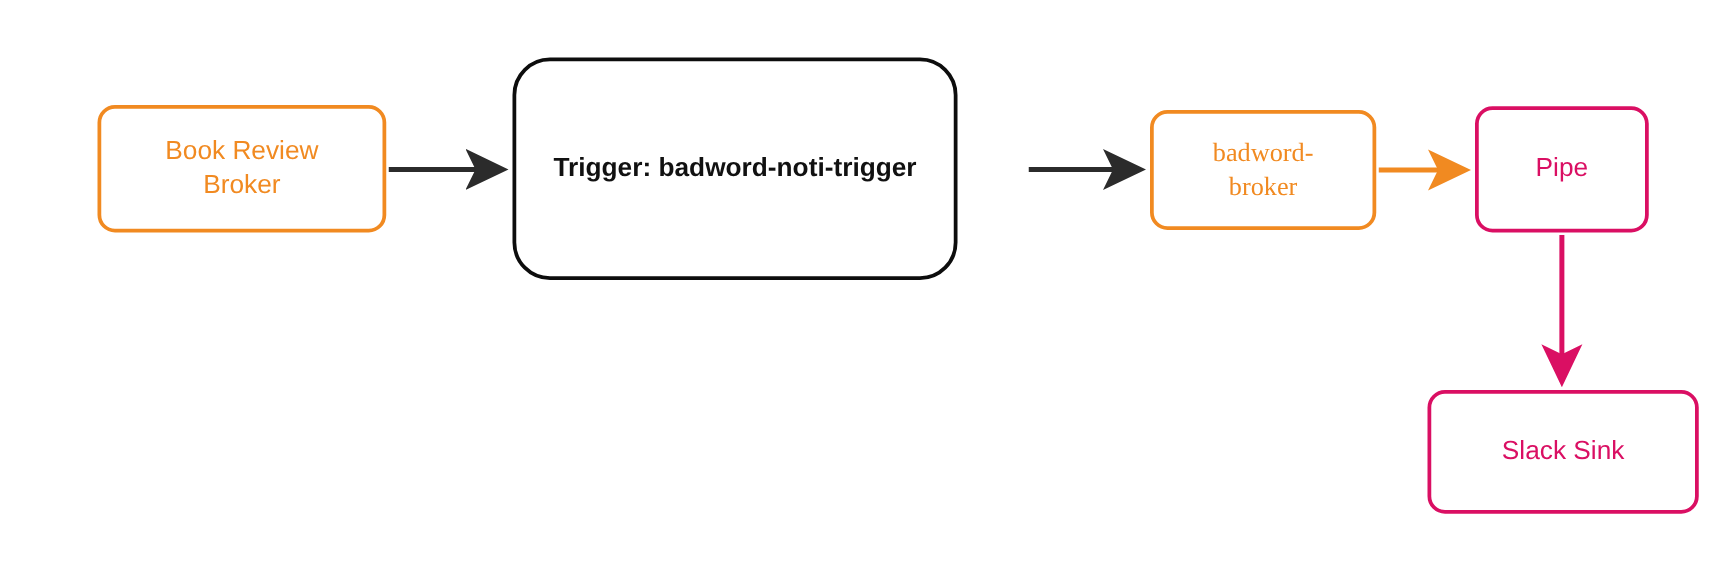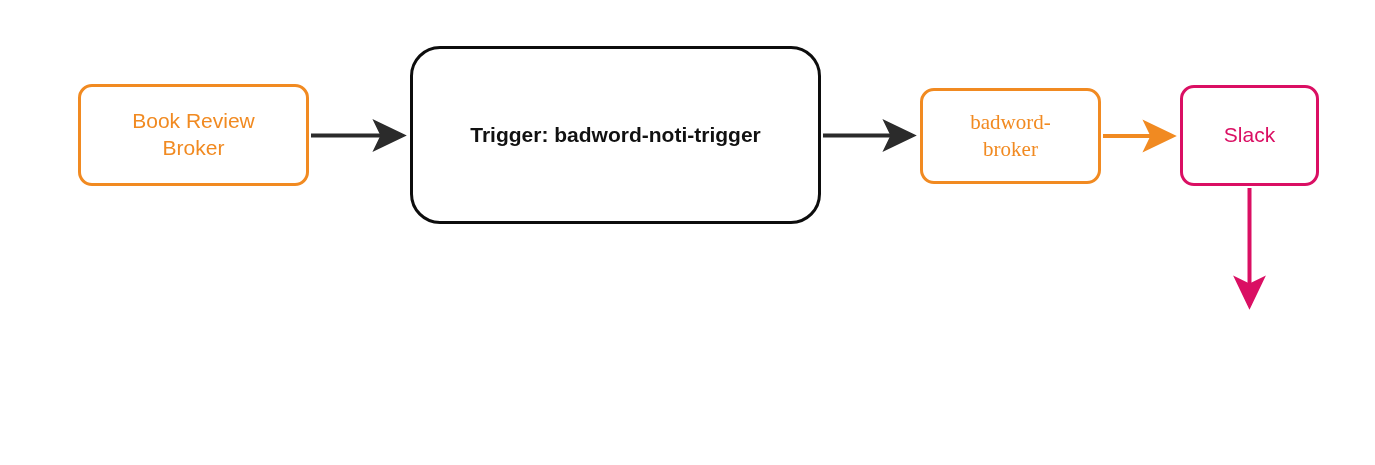--- a/index.html
+++ b/index.html
@@ -79,21 +79,21 @@
   
   .node-pipe {
     border: 3.5px solid #DA0F63;
     border-radius: 14px;
     color: #DA0F63;
     font-size: 21px;
   }
 
   
   #node-book-review-broker { left: 53px;   top: 84px;  width: 231px; height: 102px; }
-  #node-trigger            { left: 385px;  top: 46px;  width: 411px; height: 178px; }
+  #node-trigger            { left: 385px;  top: 46px;  width: 356px; height: 178px; }
   #node-badword-broker     { left: 895px;  top: 88px;  width: 181px; height: 96px; font-family: Liberation Serif, serif;  }
   #node-pipe               { left: 1155px; top: 85px;  width: 139px; height: 101px; }
   #node-slack-sink         { left: 1117px; top: 312px; width: 217px; height: 99px;  }
 </style>
 </head>
 <body>
 
 <div id="diagram-canvas">
 
   <svg class="edge-layer" width="1375" height="465" viewBox="0 0 1375 465" xmlns="http://www.w3.org/2000/svg">
@@ -128,17 +128,20 @@
       <span class="trigger-line all-bold"><span class="k">Trigger:</span><span class="v"> badword-noti-trigger</span></span>
     </span>
   </div>
 
   <div class="node node-broker" id="node-badword-broker">
     <span class="node-label">badword-
 broker</span>
   </div>
 
   <div class="node node-pipe" id="node-pipe">
-    <span class="node-label">Slack</span>
+    <span class="node-label">Pipe</span>
   </div>
 
+  <div class="node node-pipe" id="node-slack-sink">
+    <span class="node-label">Slack Sink</span>
+  </div>
 
 </div>
 
 </body></html>

